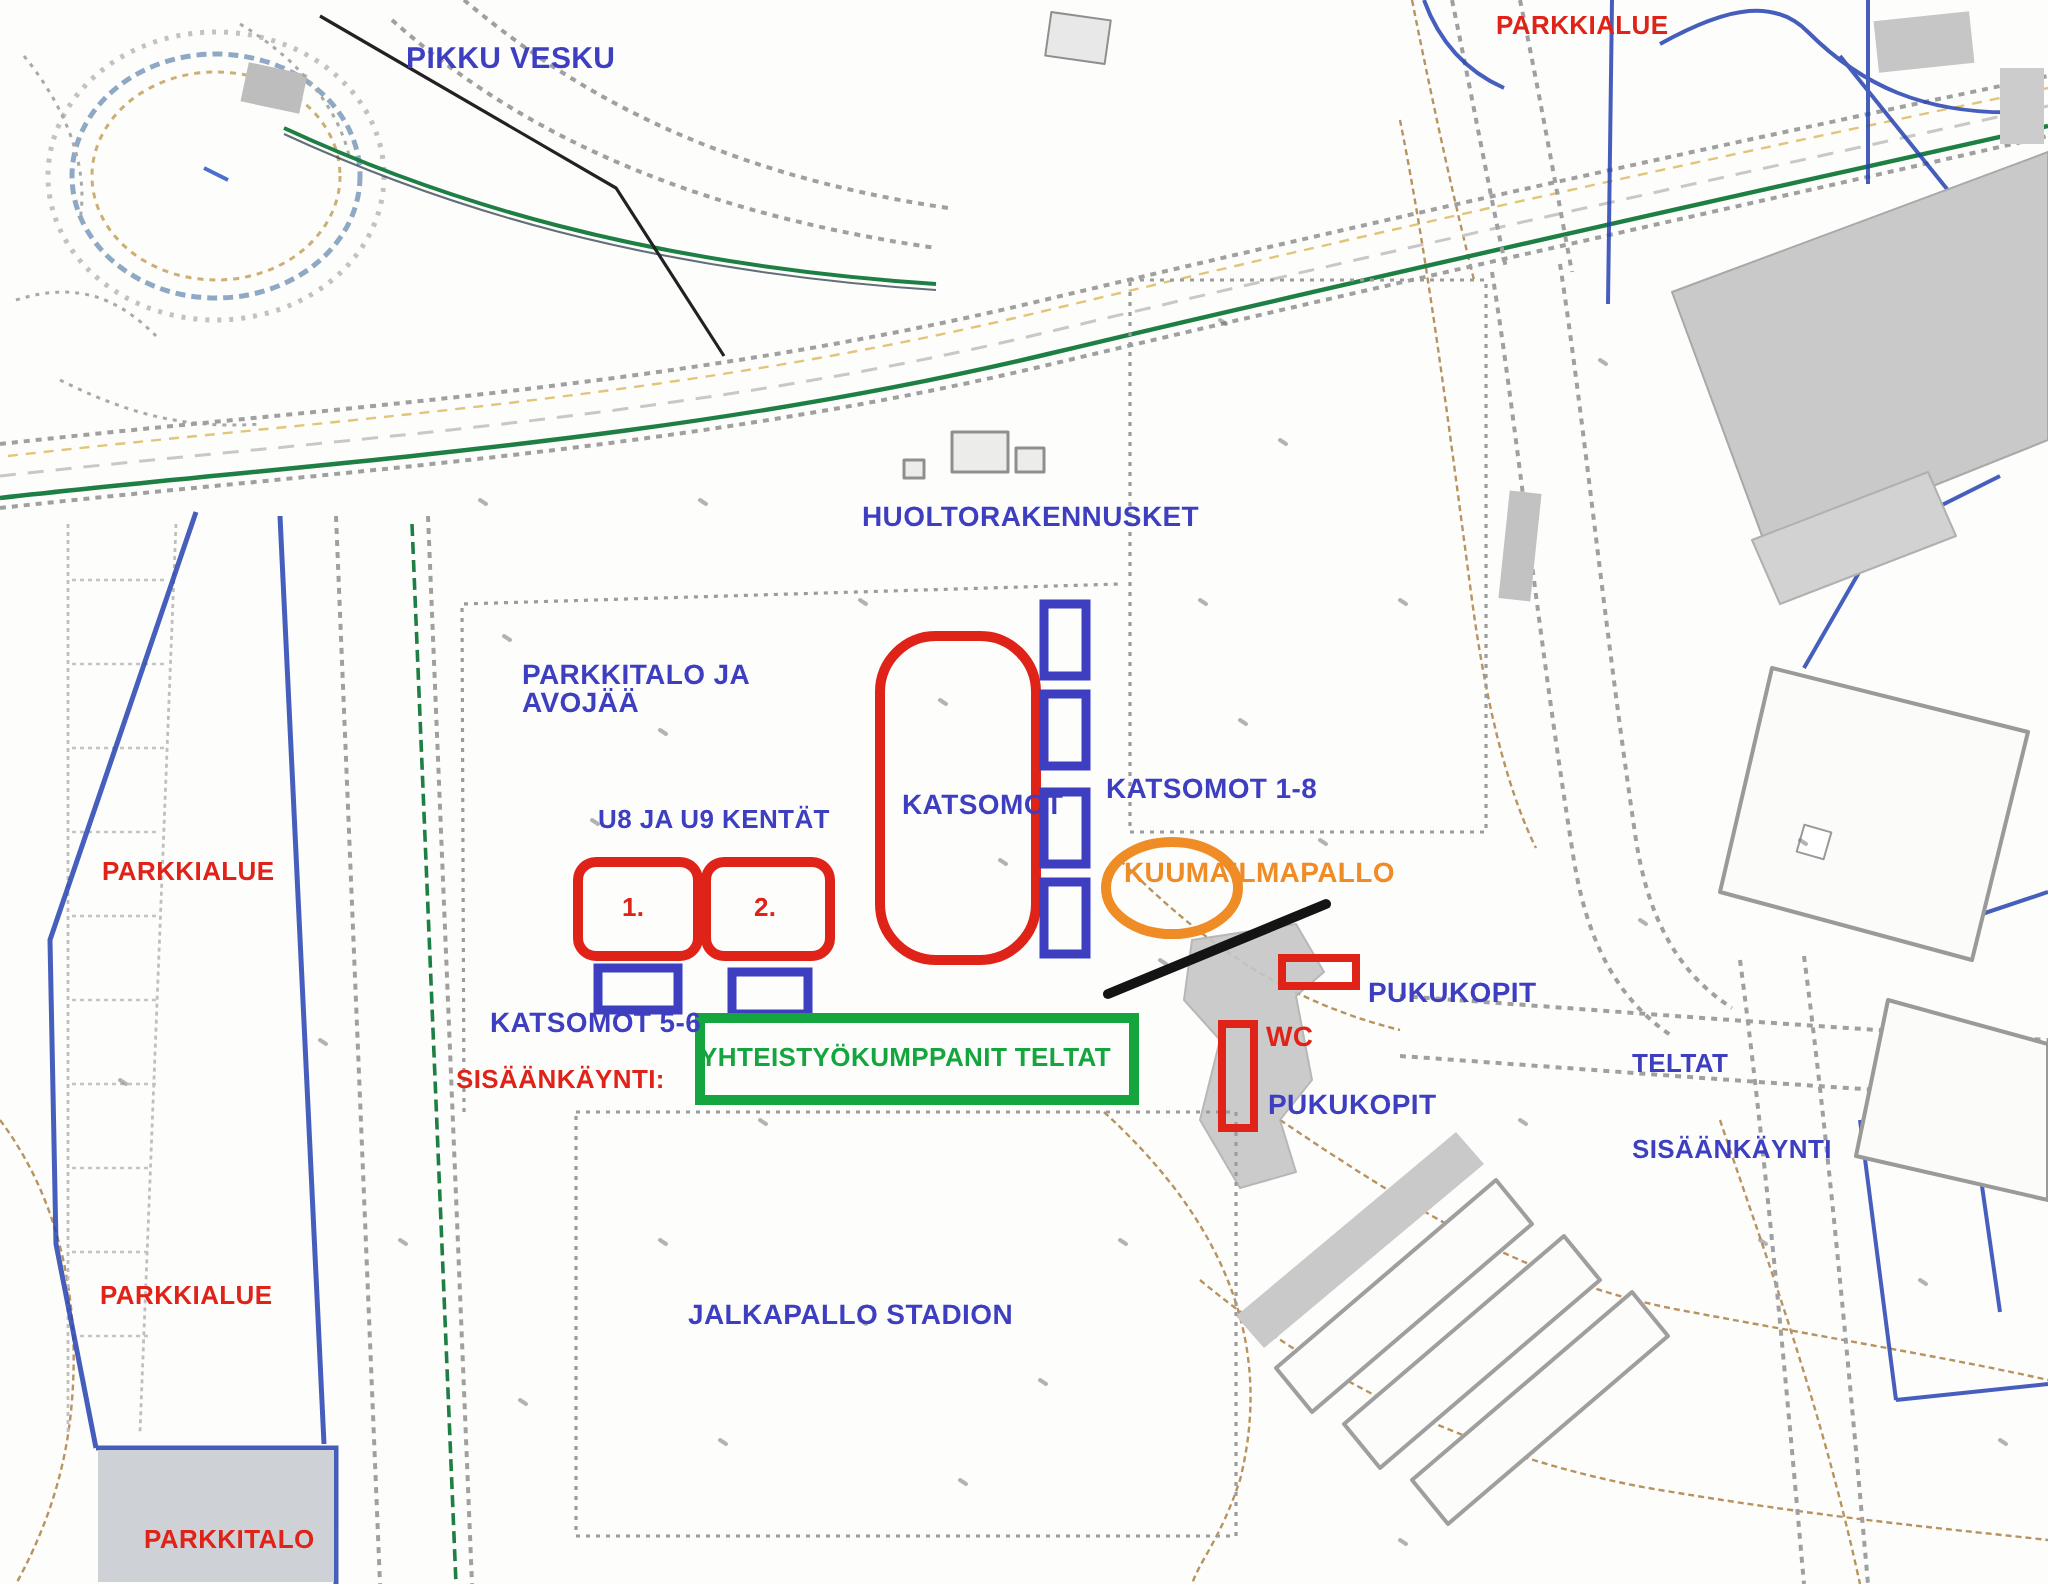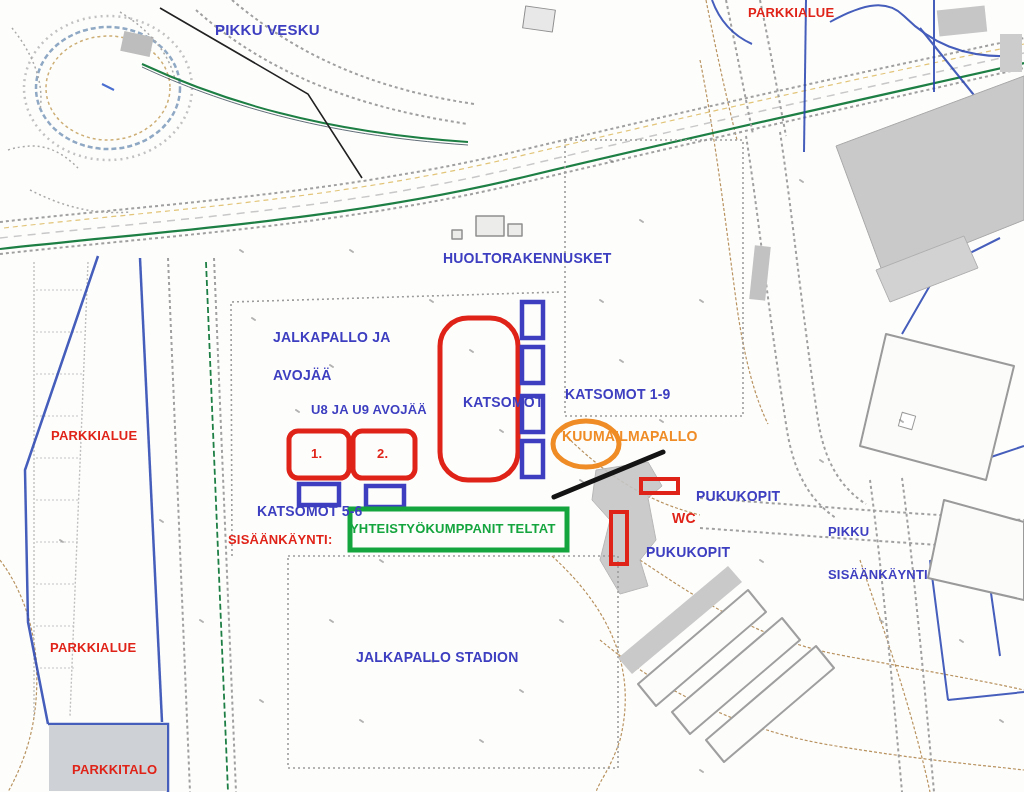--- a/index.html
+++ b/index.html
@@ -9,21 +9,21 @@
   html,body{margin:0;padding:0;background:#e8e8e8;}
   .stage{
     position:relative;width:1024px;height:792px;overflow:hidden;
     background:#fdfdfc;font-family:"Liberation Sans",sans-serif;
   }
   .stage svg{position:absolute;left:0;top:0;}
   .lbl{
     position:absolute;font-weight:700;white-space:nowrap;
     letter-spacing:.2px;line-height:1.1;
   }
-  .c-blue{color:var(--c-blue);margin-left:12px;}
+  .c-blue{color:var(--c-blue);}
   .c-red{color:var(--c-red);}
   .c-green{color:var(--c-green);}
   .c-orange{color:var(--c-orange);}
   .s15{font-size:15px;} .s14{font-size:14px;text-align:center;} .s13{font-size:13px;}
   .center{text-align:left;}
 </style>
 </head>
 <body>
 
 <div class="stage">
@@ -137,34 +137,34 @@
       <line x1="554" y1="497" x2="663" y2="452" style="stroke:var(--c-black)" stroke-width="5" stroke-linecap="round"></line>
       <ellipse cx="586" cy="444" rx="33" ry="23" style="stroke:var(--c-orange)" stroke-width="5"></ellipse>
       <rect x="641" y="479" width="37" height="14" style="stroke:var(--c-red)" stroke-width="4"></rect>
       <rect x="611" y="512" width="16" height="52" style="stroke:var(--c-red)" stroke-width="4"></rect>
     </g>
   </svg>
 
   <div class="lbl c-blue s15" style="left:203px;top:22px">PIKKU VESKU</div>
   <div class="lbl c-red  s13" style="left:748px;top:6px">PARKKIALUE</div>
   <div class="lbl c-blue s14" style="left:431px;top:251px">HUOLTORAKENNUSKET</div>
-  <div class="lbl c-blue s14" style="left:261px;top:330px">JALKAPALLO JA</div>
-  <div class="lbl c-blue s14" style="left:261px;top:368px">AVOJÄÄ</div>
-  <div class="lbl c-blue s13" style="left:299px;top:403px">U8 JA U9 AVOJÄÄ</div>
+  <div class="lbl c-blue s14" style="left:261px;top:330px">PARKKITALO JA</div>
+  <div class="lbl c-blue s14" style="left:261px;top:344px">AVOJÄÄ</div>
+  <div class="lbl c-blue s13" style="left:299px;top:403px">U8 JA U9 KENTÄT</div>
   <div class="lbl c-blue s14" style="left:451px;top:395px">KATSOMOT</div>
-  <div class="lbl c-blue s14" style="left:553px;top:387px">KATSOMOT 1-9</div>
+  <div class="lbl c-blue s14" style="left:553px;top:387px">KATSOMOT 1-8</div>
   <div class="lbl c-orange s14" style="left:562px;top:429px">KUUMAILMAPALLO</div>
   <div class="lbl c-red  s13" style="left:311px;top:447px">1.</div>
   <div class="lbl c-red  s13" style="left:377px;top:447px">2.</div>
   <div class="lbl c-blue s14" style="left:245px;top:504px">KATSOMOT 5-6</div>
   <div class="lbl c-red  s13" style="left:228px;top:533px">SISÄÄNKÄYNTI:</div>
   <div class="lbl c-green s13 center" style="left:350px;top:522px;width:217px">YHTEISTYÖKUMPPANIT TELTAT</div>
-  <div class="lbl c-red  s14" style="left:672px;top:511px">WC</div>
+  <div class="lbl c-red  s14" style="left:633px;top:511px">WC</div>
   <div class="lbl c-blue s14" style="left:684px;top:489px">PUKUKOPIT</div>
   <div class="lbl c-blue s14" style="left:634px;top:545px">PUKUKOPIT</div>
-  <div class="lbl c-blue s13" style="left:816px;top:525px">PIKKU</div>
+  <div class="lbl c-blue s13" style="left:816px;top:525px">TELTAT</div>
   <div class="lbl c-blue s13" style="left:816px;top:568px">SISÄÄNKÄYNTI</div>
   <div class="lbl c-red  s13" style="left:51px;top:429px">PARKKIALUE</div>
   <div class="lbl c-red  s13" style="left:50px;top:641px">PARKKIALUE</div>
   <div class="lbl c-red  s13" style="left:72px;top:763px">PARKKITALO</div>
   <div class="lbl c-blue s14" style="left:344px;top:650px">JALKAPALLO STADION</div>
 
 </div>
 
 </body></html>

